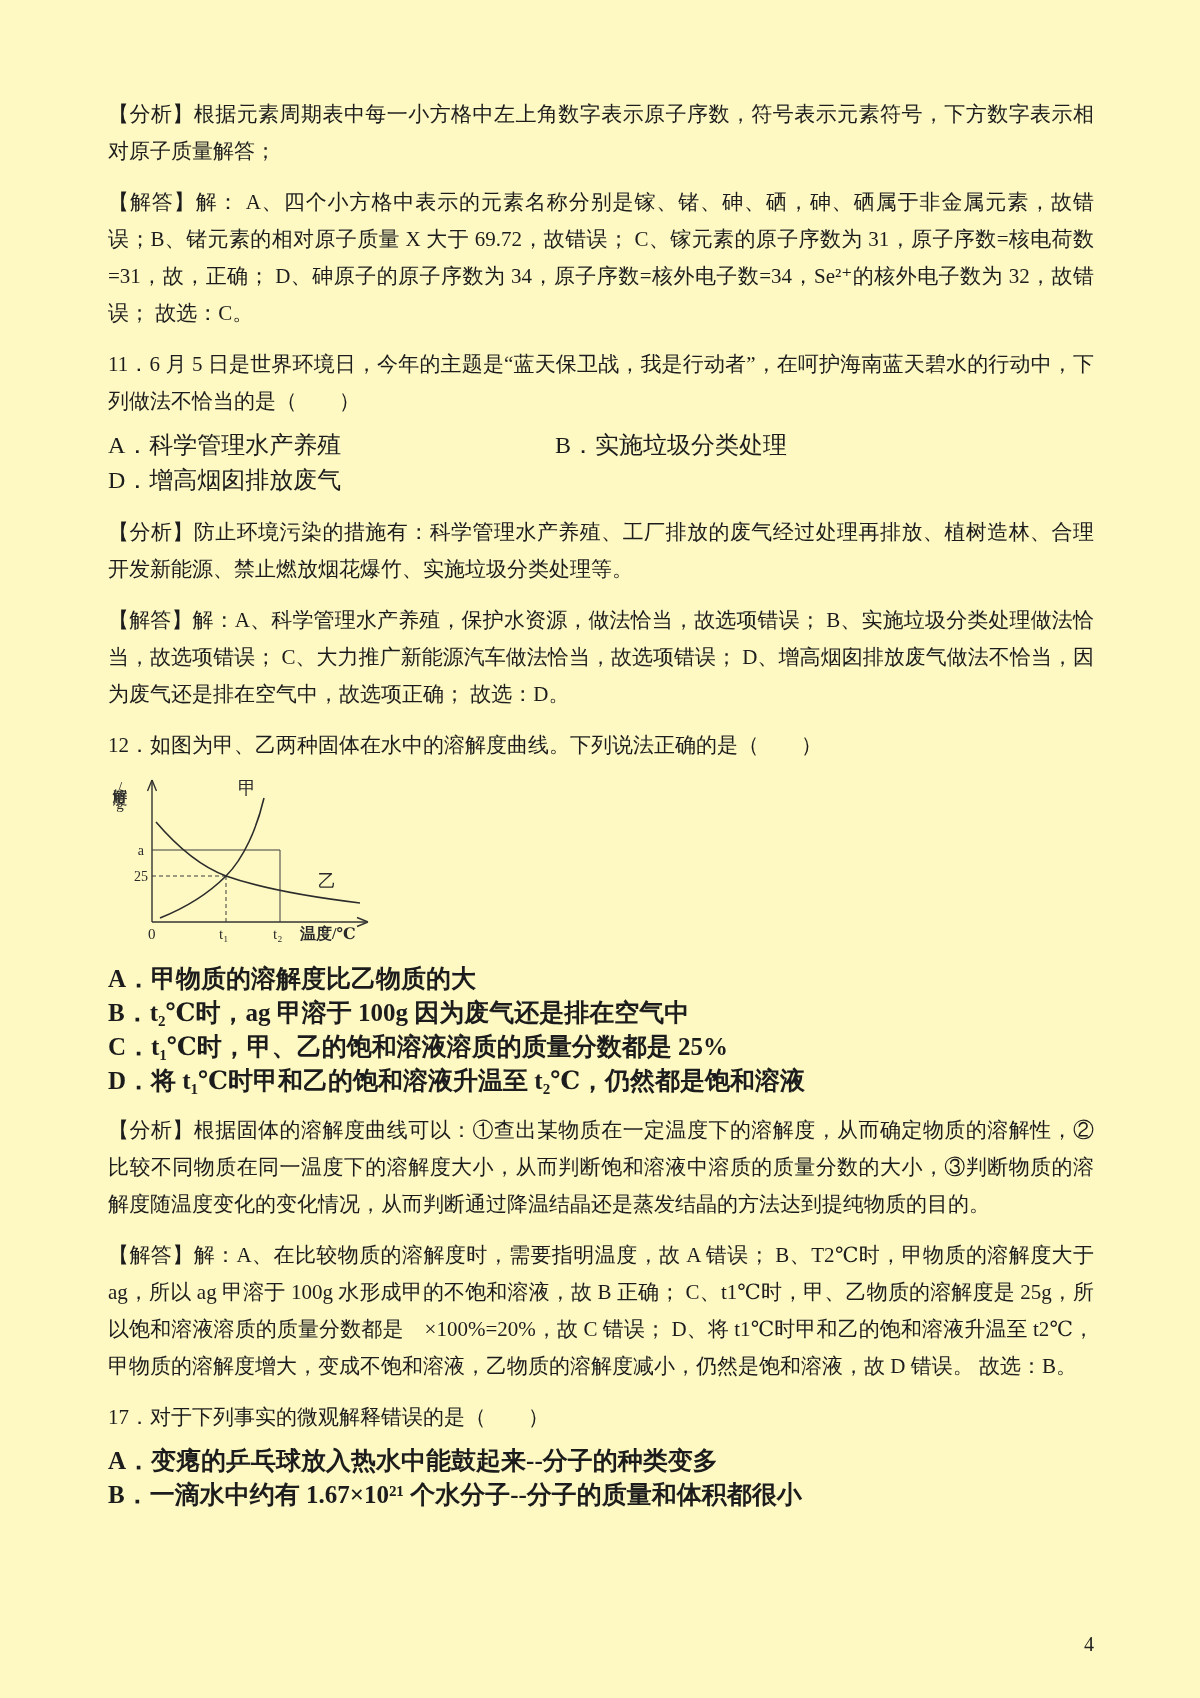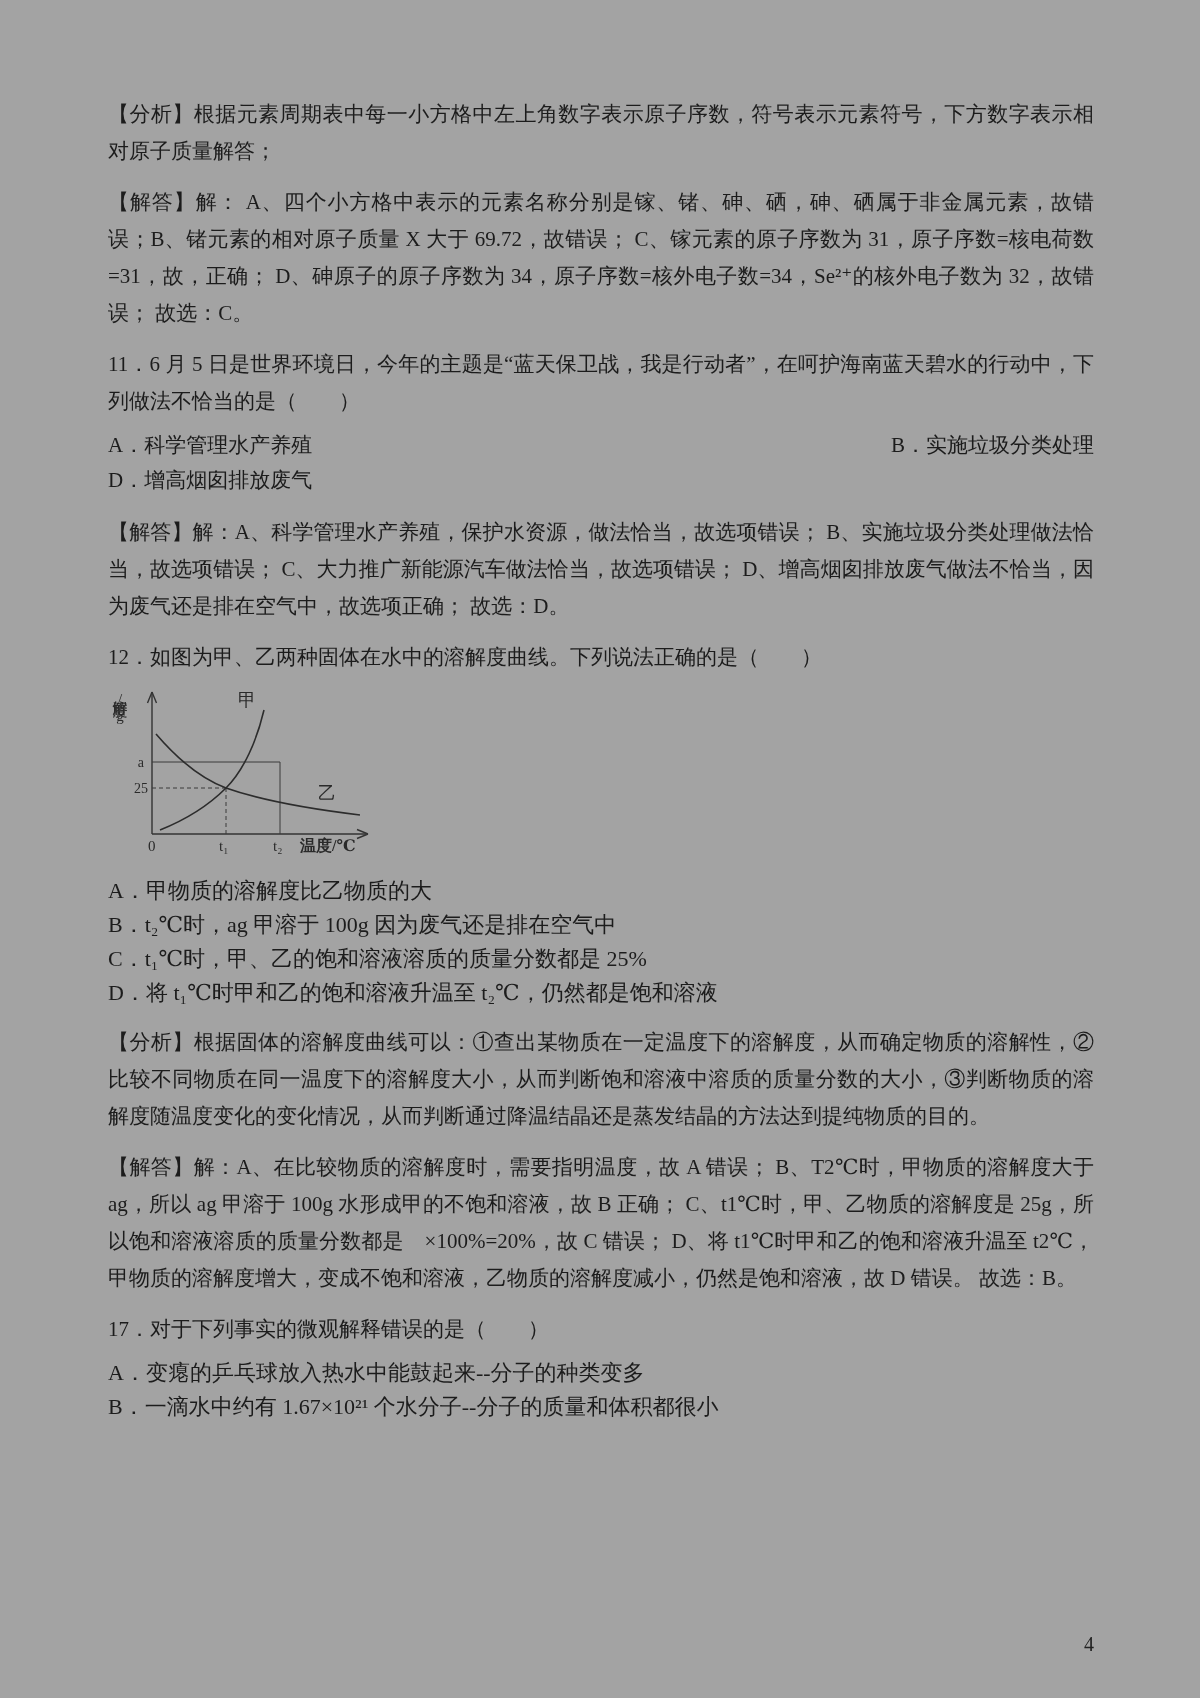--- a/index.html
+++ b/index.html
@@ -4,32 +4,32 @@
 <style>
   * { margin:0; padding:0; box-sizing:border-box; }
   html,body { background:#ffffff; }
   body {
     width:1200px; height:1698px;
     font-family:"Liberation Serif","DejaVu Serif",serif;
     color:#1c1c1c;
     position:relative;
     overflow:hidden;
   }
-  .page { position:absolute; inset:0; background:#a3a3a3; }
+  .page { position:absolute; inset:0; background:#fef9c3; }
   .content { position:absolute; left:108px; top:96px; width:986px; }
   p.para {
     font-size:21px; line-height:37px;
     text-align:justify; text-justify:inter-ideograph;
     margin:0 0 14px 0;
   }
   p.stem { margin-bottom:8px; }
-  .opt2 { display:flex; font-size:21px; line-height:35px;justify-content:space-between; }
+  .opt2 { display:flex; font-size:24px; line-height:35px; }
   .opt2 .c1 { width:447px; }
   .opt2-wrap { margin-bottom:16px; }
-  p.opt { font-size:22px; line-height:34px; margin:0; }
+  p.opt { font-size:25px; line-height:34px; margin:0;font-weight:bold; }
   .optlist { margin-bottom:14px; }
   
   .chart {
     position:relative; width:280px; height:178px;
     margin:4px 0 12px 0;
   }
   .chart .ylabel {
     position:absolute; left:2px; top:4px;
     writing-mode:vertical-rl; text-orientation:upright;
     font-size:15px; letter-spacing:1px; color:#2a2a2a;
@@ -53,20 +53,21 @@
     <p class="para stem">11．6 月 5 日是世界环境日，今年的主题是“蓝天保卫战，我是行动者”，在呵护海南蓝天碧水的行动中，下列做法不恰当的是（　　）</p>
     <div class="opt2-wrap">
       <div class="opt2">
         <span class="c1">A．科学管理水产养殖</span>
         <span class="c2">B．实施垃圾分类处理</span>
       </div>
       <div class="opt2">
         <span class="c2">D．增高烟囱排放废气</span>
       </div>
     </div>
+    <p class="para">【分析】防止环境污染的措施有：科学管理水产养殖、工厂排放的废气经过处理再排放、植树造林、合理开发新能源、禁止燃放烟花爆竹、实施垃圾分类处理等。</p>
     <p class="para">【解答】解：A、科学管理水产养殖，保护水资源，做法恰当，故选项错误； B、实施垃圾分类处理做法恰当，故选项错误； C、大力推广新能源汽车做法恰当，故选项错误； D、增高烟囱排放废气做法不恰当，因为废气还是排在空气中，故选项正确； 故选：D。</p>
 
     <p class="para stem">12．如图为甲、乙两种固体在水中的溶解度曲线。下列说法正确的是（　　）</p>
 
     <div class="chart">
       <div class="ylabel">溶解度/g</div>
       <svg width="250" height="178" viewBox="0 0 250 178">
 
         <g stroke="#333" stroke-width="1.4" fill="none">
           <line x1="22" y1="150" x2="22" y2="10"></line>

